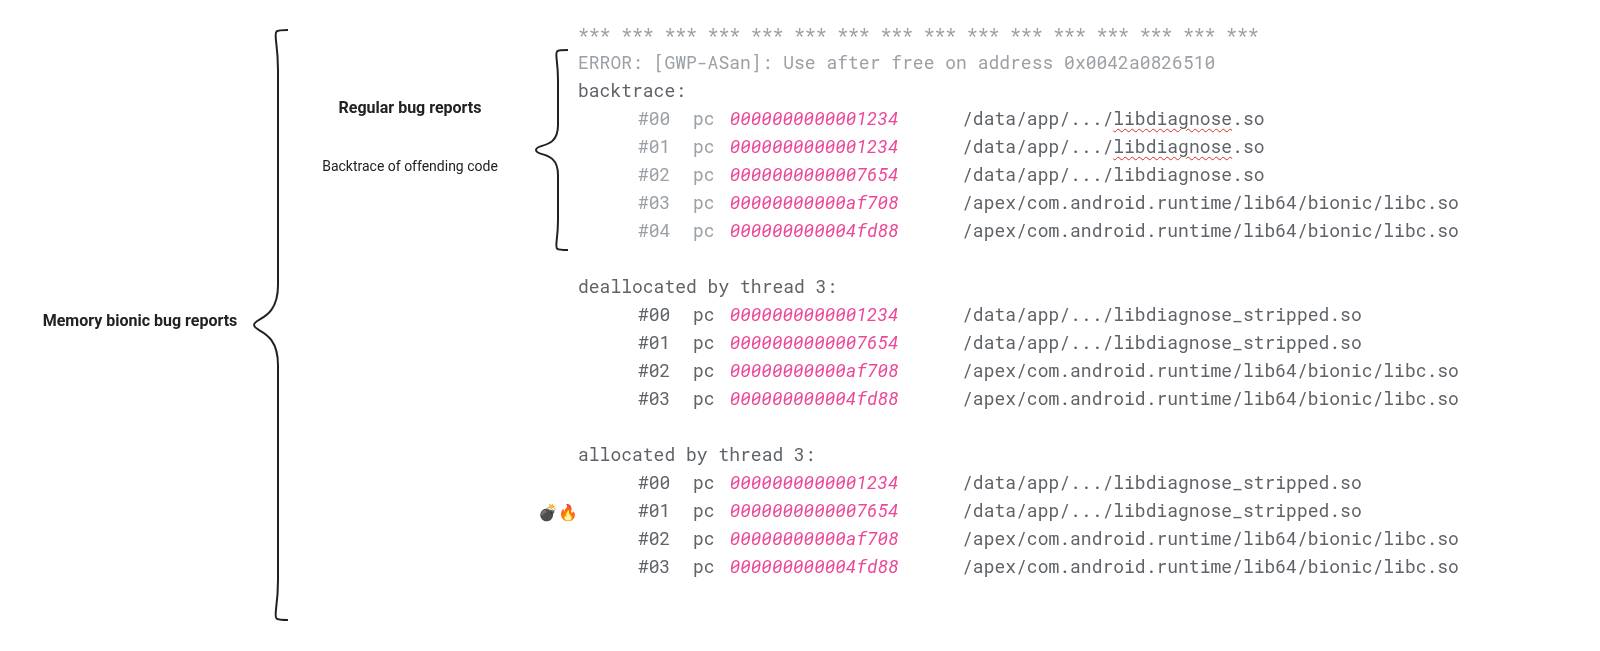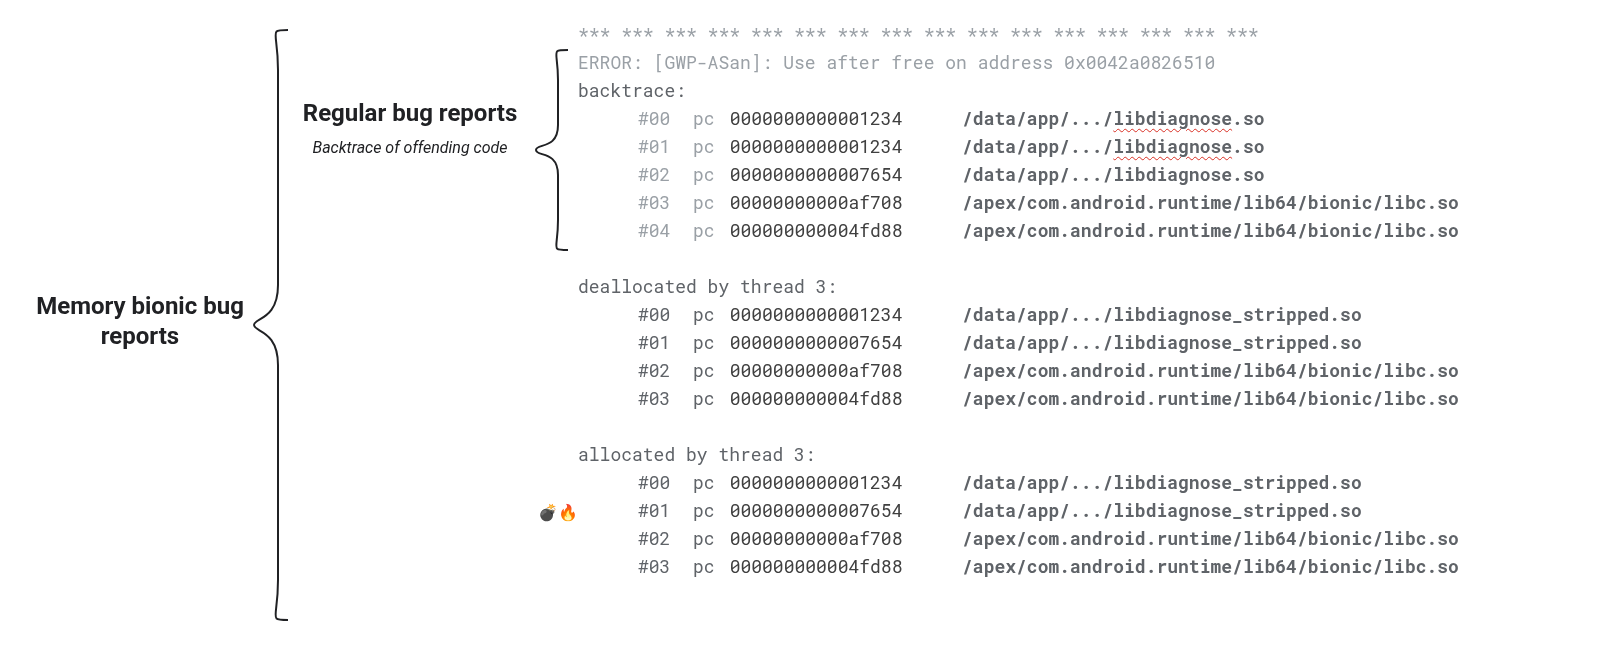--- a/index.html
+++ b/index.html
@@ -21,30 +21,30 @@
   .label-block {
     display: flex;
     flex-direction: column;
     justify-content: center;
     text-align: center;
     padding: 0 6px;
   }
   .label-block.top { justify-content: flex-start; padding-top: 78px; }
   .label-title {
     font-weight: 700;
-    font-size: 24px;
+    font-size: 16px;
     line-height: 1.25;
     color: #202124;
     margin-bottom: 10px;
   }
   .label-sub {
-    font-style: italic;
-    font-size: 16px;
+    font-size: 14px;
     line-height: 1.3;
     color: #202124;
+    margin-top: 29px;
   }
   .brace-col {
     position: relative;
   }
   .brace-svg {
     position: absolute;
     left: 0; top: 0;
     width: 40px;
     height: 100%;
     overflow: visible;
@@ -53,33 +53,33 @@
     white-space: pre;
     font-family: "Roboto Mono", "Menlo", "Consolas", monospace;
     font-size: 18px;
     line-height: 28px;
     color: #5f6368;
     padding-left: 8px;
   }
   .code-line { height: 28px; }
   .faded { color: #9aa0a6; }
   .hdr { font-weight: 400; color: #5f6368; }
-  .addr { color: #404040; }
+  .addr { color: #ec4899; font-style: italic; }
   .path { color: #5f6368; }
   .squig {
     text-decoration-line: underline;
     text-decoration-style: wavy;
     text-decoration-color: #d93025;
     text-decoration-thickness: 1px;
     text-underline-offset: 3px;
   }
   .col-frame { display: inline-block; width: 40px; text-align: left; }
   .col-pc    { display: inline-block; width: 30px; text-align: center; }
   .col-addr  { display: inline-block; width: 200px; }
-  .col-path  { display: inline-block; font-weight: bold; }
+  .col-path  { display: inline-block; }
   .indent    { display: inline-block; width: 60px; }
   .bomb {
     position: relative;
     left: -40px;
     display: inline-block;
     width: 40px;
     margin-right: -40px;
     font-size: 16px;
     vertical-align: middle;
   }

